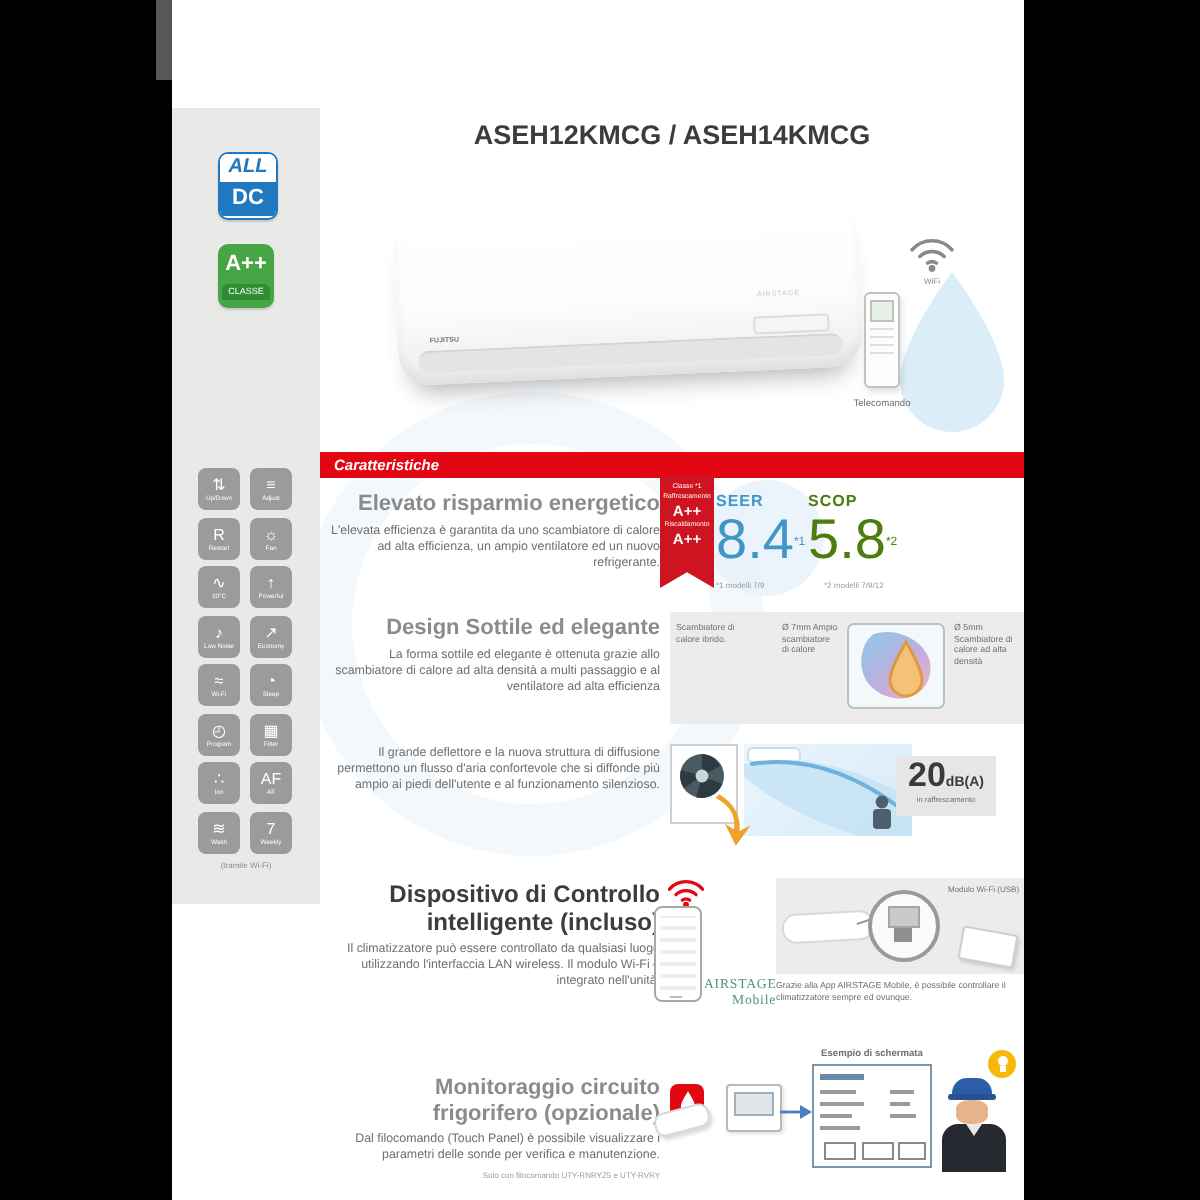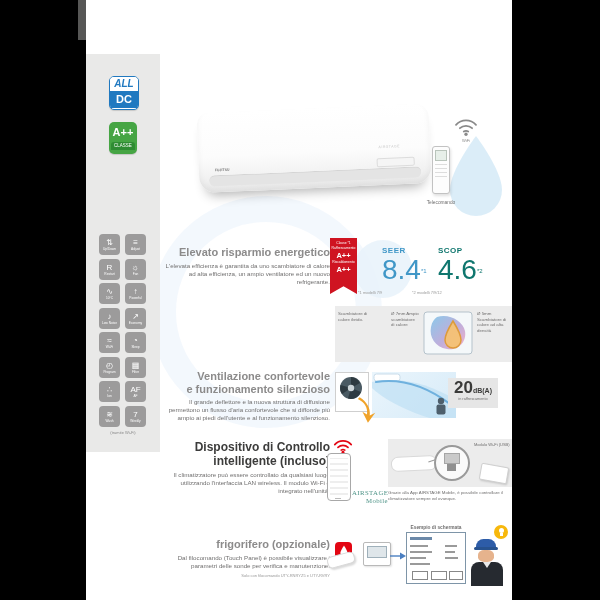--- a/index.html
+++ b/index.html
@@ -76,26 +76,26 @@
   .sec .title{font-size:11px;font-weight:bold;color:#8c8b8b;line-height:12.5px;}
   .sec .title.dark{color:#3c3c3b;font-size:12px;line-height:13.5px;}
   .sec .bodytxt{font-size:6.2px;color:#706f6f;line-height:8px;margin-top:3px;}
   .sec .foot{font-size:4px;color:#9a9a9a;margin-top:3px;}
 
   
   .ribbon{position:absolute;left:170px;top:-8px;width:27px;height:56px;background:#cf1421;color:#fff;
           text-align:center;clip-path:polygon(0 0,100% 0,100% 100%,50% 86%,0 100%);}
   .ribbon .s{font-size:3.4px;line-height:5px;display:block;}
   .ribbon .v{font-size:7.5px;font-weight:bold;line-height:9px;display:block;}
-  .metric{position:absolute;top:0;padding-left:24px;}
+  .metric{position:absolute;top:0;}
   .metric .lab{font-size:8px;font-weight:bold;letter-spacing:.5px;}
   .metric .num{font-size:28px;line-height:30px;}
   .metric sup{font-size:6px;}
   .seer{left:198px;color:#4097c7;}
-  .scop{left:254px;color:#0f766e;}
+  .scop{left:244px;color:#4d7c0f;}
   .mnote{position:absolute;top:44px;font-size:4px;color:#9a9a9a;}
 
   
   .s2panel{position:absolute;left:175px;top:-2px;width:177px;height:56px;background:#ececec;}
   .s2panel .cap{position:absolute;font-size:4.4px;color:#706f6f;line-height:5.5px;}
 
   
   .fanbox{position:absolute;left:175px;top:2px;width:32px;height:38px;background:#fff;border:1px solid #cfcfcf;}
   .arrow-or{position:absolute;left:196px;top:26px;z-index:3;}
   .room{position:absolute;left:212px;top:2px;width:84px;height:46px;overflow:hidden;
@@ -240,20 +240,21 @@
         </div>
       <div class="ic">
           <span class="g">7</span>
           <span class="l">Weekly</span>
         </div>
     </div>
     <div class="icnote">(tramite Wi-Fi)</div>
   </div>
 
   <div class="models">
+    <div>ASEH12KMCG / ASEH14KMCG</div>
   </div>
 
   <div class="unit">
     <div class="body">
       <div class="vent"></div>
       <div class="logo">FUJITSU</div>
       <div class="series">AIRSTAGE</div>
       <div class="ctrl"></div>
     </div>
   </div>
@@ -266,46 +267,53 @@
     </g>
       <circle cx="12" cy="16.4" r="1.5" fill="#8a8a8a"></circle>
   </svg>
   <div class="wifiglabel">WiFi</div>
   <div class="remote">
     <div class="disp"></div>
     <div class="dots"></div>
   </div>
   <div class="remlabel">Telecomando</div>
 
+  <div class="featbar">
+    <span>Caratteristiche</span>
+  </div>
 
   <div class="sec" style="top:246px;height:60px;">
     <div class="txt">
       <div class="title">Elevato risparmio energetico</div>
       <div class="bodytxt">L'elevata efficienza è garantita da uno scambiatore di calore ad alta efficienza, un ampio ventilatore ed un nuovo refrigerante.</div>
     </div>
     <div class="ribbon">
       <span class="s" style="padding-top:3px">Classe *1</span>
       <span class="s">Raffrescamento</span>
       <span class="v">A++</span>
       <span class="s">Riscaldamento</span>
       <span class="v">A++</span>
     </div>
     <div class="metric seer">
       <div class="lab">SEER</div>
       <div><span class="num">8.4</span><sup>*1</sup></div>
     </div>
     <div class="metric scop">
       <div class="lab">SCOP</div>
-      <div><span class="num">4.6</span><sup>*2</sup></div>
+      <div><span class="num">5.8</span><sup>*2</sup></div>
     </div>
     <div class="mnote" style="left:198px">*1 modelli 7/9</div>
     <div class="mnote" style="left:252px">*2 modelli 7/9/12</div>
   </div>
 
   <div class="sec" style="top:308px;height:58px;">
+    <div class="txt">
+      <div class="title">Design Sottile ed elegante</div>
+      <div class="bodytxt">La forma sottile ed elegante è ottenuta grazie allo scambiatore di calore ad alta densità a multi passaggio e al ventilatore ad alta efficienza</div>
+    </div>
     <div class="s2panel">
       <div class="cap" style="left:3px;top:5px;width:38px">Scambiatore di calore ibrido.</div>
       <div class="cap" style="left:56px;top:5px;width:28px">Ø 7mm Ampio scambiatore di calore</div>
       <svg style="position:absolute;left:88px;top:3px" width="50" height="48" viewBox="0 0 50 44">
         <defs>
             <linearGradient id="g2" x1="0" y1="0" x2="1" y2="1">
           <stop offset="0" stop-color="#7fc4e8"></stop>
               <stop offset=".55" stop-color="#b9a6d8"></stop>
               <stop offset="1" stop-color="#f2a9c4"></stop>
         </linearGradient>
@@ -313,24 +321,20 @@
         <rect x="1" y="1" width="48" height="42" rx="3" fill="#f4f8fa" stroke="#b5c2cb"></rect>
         <path d="M14 6 C26 2 40 10 42 20 C44 32 34 40 24 38 C12 36 6 26 8 16 C9 11 11 8 14 6 Z" fill="url(#g2)" opacity=".9"></path>
         <path d="M30 10 C30 10 22 23 22 29 a8 8 0 0 0 16 0 C38 23 30 10 30 10 Z" fill="#f6c274" stroke="#df9a33" stroke-width="1.5" opacity=".95"></path>
       </svg>
       <div class="cap" style="left:142px;top:5px;width:32px">Ø 5mm Scambiatore di calore ad alta densità</div>
     </div>
   </div>
 
   <div class="sec" style="top:370px;height:64px;">
     <div class="txt">
-      <div class="title">
-        <div>Ventilazione confortevole</div>
-        <div>e funzionamento silenzioso</div>
-      </div>
       <div class="bodytxt">Il grande deflettore e la nuova struttura di diffusione permettono un flusso d'aria confortevole che si diffonde più ampio ai piedi dell'utente e al funzionamento silenzioso.</div>
     </div>
     <div class="fanbox">
       <svg width="30" height="36" viewBox="0 0 30 36">
         <circle cx="15" cy="15" r="11" fill="#4a5a63"></circle>
         <path d="M15 15 L15 4 A11 11 0 0 1 24 10 Z" fill="#2e3a41"></path>
         <path d="M15 15 L25 19 A11 11 0 0 1 12 25.6 Z" fill="#2e3a41"></path>
         <path d="M15 15 L6 21 A11 11 0 0 1 4.5 12 Z" fill="#2e3a41"></path>
         <circle cx="15" cy="15" r="3.2" fill="#cdd5d9"></circle>
       </svg>
@@ -386,20 +390,21 @@
       </div>
       <div class="modlabel">Modulo Wi-Fi (USB)</div>
       <div class="card"></div>
     </div>
     <div class="s4cap">Grazie alla App AIRSTAGE Mobile, è possibile controllare il climatizzatore sempre ed ovunque.</div>
   </div>
 
   <div class="sec" style="top:538px;height:60px;">
     <div class="txt">
       <div class="title">
+        <div>Monitoraggio circuito</div>
         <div>frigorifero (opzionale)</div>
       </div>
       <div class="bodytxt">Dal filocomando (Touch Panel) è possibile visualizzare i parametri delle sonde per verifica e manutenzione.</div>
       <div class="foot">Solo con filocomando UTY-RNRYZ5 e UTY-RVRY</div>
     </div>
     <div class="dropicon">
       <svg width="10" height="12" viewBox="0 0 16 20">
           <path d="M8 1 C8 1 2 10 2 13.5 a6 6 0 0 0 12 0 C14 10 8 1 8 1 Z" fill="#fff"></path>
         </svg>
     </div>

